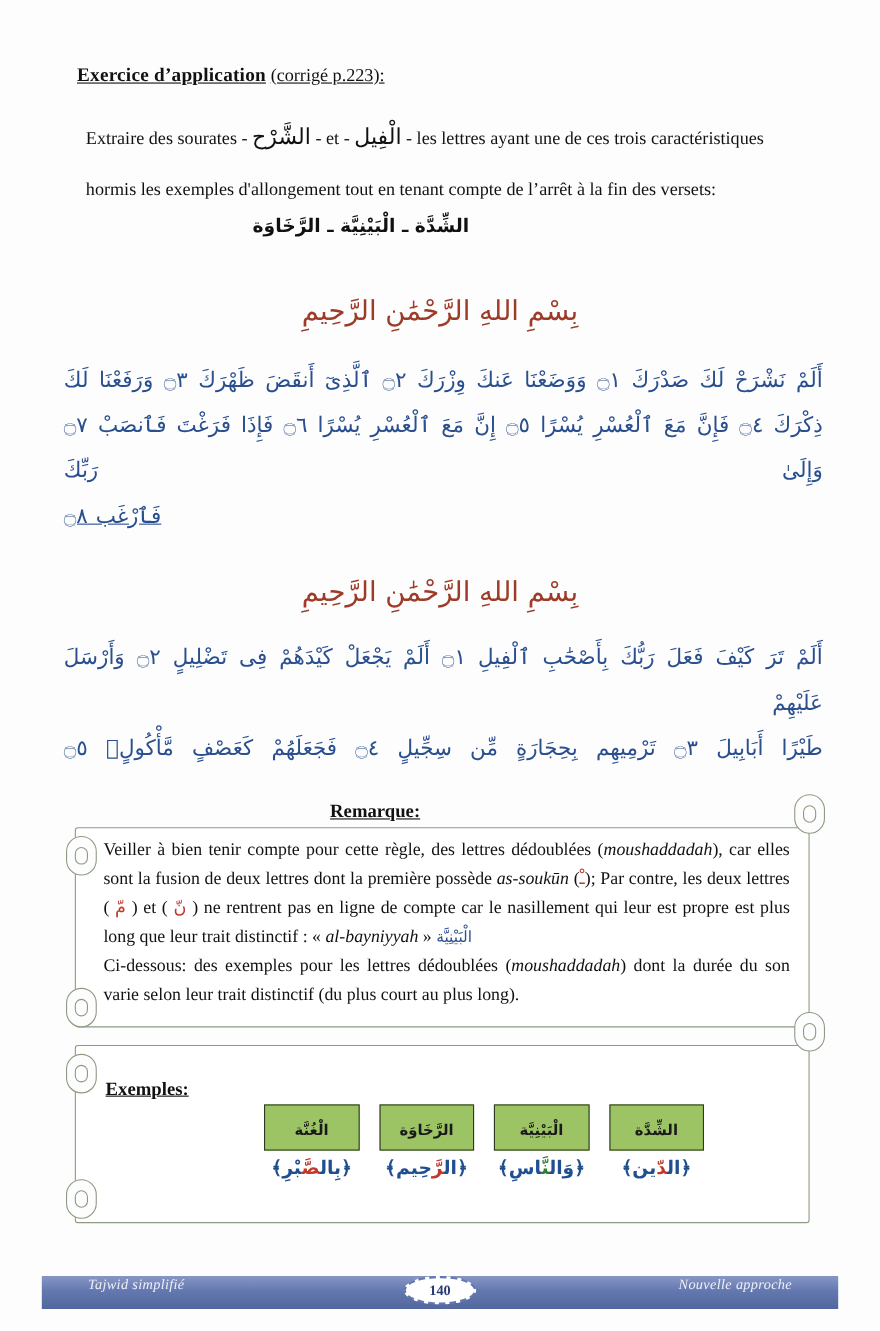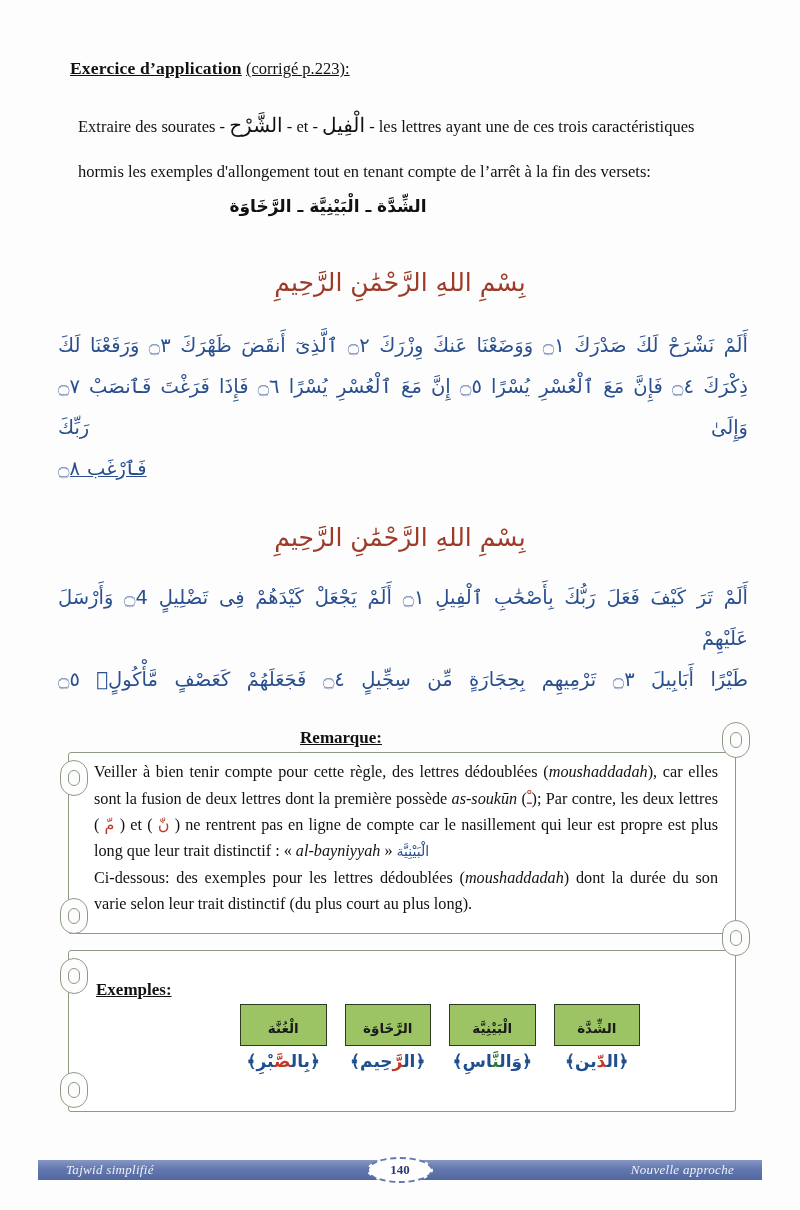--- a/index.html
+++ b/index.html
@@ -241,26 +241,25 @@
   }
   .hl-red   { color: #c0392b; }
   .hl-green { color: #2e7d32; }
 
   
   .footer {
     position: absolute;
     left: 38px;
     top: 1160px;
     width: 724px;
-    height: 20px;
+    height: 30px;
     background: linear-gradient(180deg,#8796c4 0%, #6478b0 45%, #53679f 100%);
     display: flex;
-    align-items: center;
     justify-content: space-between;
-    padding: 0 28px;
+    padding: 0 42px;
     box-sizing: border-box;
   }
   .footer-txt {
     color: #eef1f8;
     font-family: "Liberation Serif", serif;
     font-style: italic;
     font-size: 13px;
     letter-spacing: .3px;
   }
   .page-badge {
@@ -303,21 +302,21 @@
 
   <div class="quran quran-sharh">
     <div>أَلَمْ نَشْرَحْ لَكَ صَدْرَكَ ۝١ وَوَضَعْنَا عَنكَ وِزْرَكَ ۝٢ ٱلَّذِىٓ أَنقَضَ ظَهْرَكَ ۝٣ وَرَفَعْنَا لَكَ</div>
     <div>ذِكْرَكَ ۝٤ فَإِنَّ مَعَ ٱلْعُسْرِ يُسْرًا ۝٥ إِنَّ مَعَ ٱلْعُسْرِ يُسْرًا ۝٦ فَإِذَا فَرَغْتَ فَٱنصَبْ ۝٧ وَإِلَىٰ رَبِّكَ</div>
     <div class="lastline">فَٱرْغَب ۝٨</div>
   </div>
 
   <div class="basmala basmala-2">بِسْمِ اللهِ الرَّحْمَٰنِ الرَّحِيمِ</div>
 
   <div class="quran quran-fil">
-    <div>أَلَمْ تَرَ كَيْفَ فَعَلَ رَبُّكَ بِأَصْحَٰبِ ٱلْفِيلِ ۝١ أَلَمْ يَجْعَلْ كَيْدَهُمْ فِى تَضْلِيلٍ ۝4 وَأَرْسَلَ عَلَيْهِمْ</div>
+    <div>أَلَمْ تَرَ كَيْفَ فَعَلَ رَبُّكَ بِأَصْحَٰبِ ٱلْفِيلِ ۝١ أَلَمْ يَجْعَلْ كَيْدَهُمْ فِى تَضْلِيلٍ ۝٢ وَأَرْسَلَ عَلَيْهِمْ</div>
     <div>طَيْرًا أَبَابِيلَ ۝٣ تَرْمِيهِم بِحِجَارَةٍ مِّن سِجِّيلٍ ۝٤ فَجَعَلَهُمْ كَعَصْفٍ مَّأْكُولٍۭ ۝٥</div>
   </div>
 
   <div class="remarque-label">Remarque:</div>
 
   <div class="bracket-box box-remarque"></div>
   <div class="curl curl-rem-tl"></div>
   <div class="curl curl-rem-tr"></div>
   <div class="curl curl-rem-bl"></div>
 

